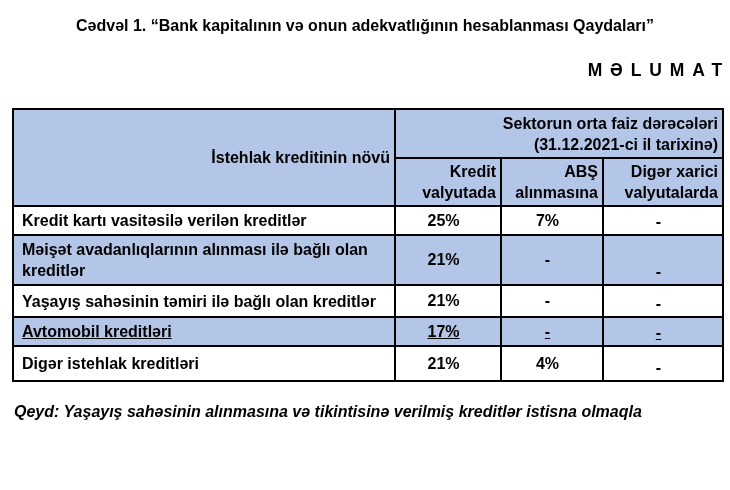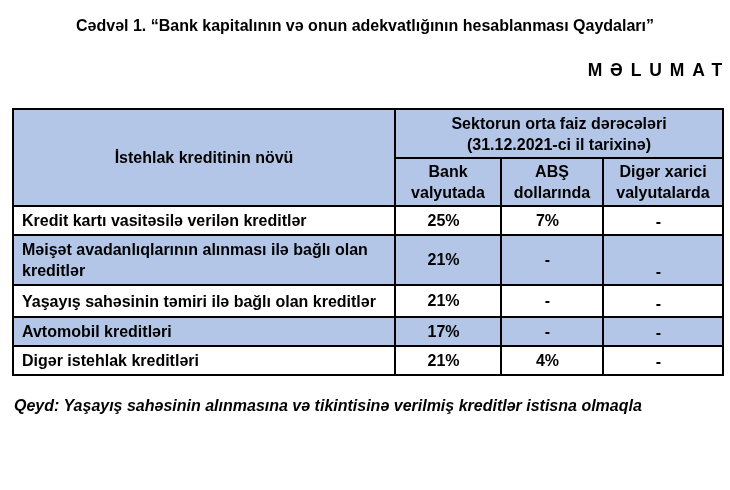--- a/index.html
+++ b/index.html
@@ -43,32 +43,32 @@
   }
   table.rates th,
   table.rates td {
     border: 2px solid #000000;
     font-weight: bold;
     font-size: 16px;
     overflow: hidden;
   }
   thead th {
     background: #b4c6e7;
-    text-align: center;
+    text-align: right;
     vertical-align: middle;
     padding: 2px 4px;
     line-height: 21px;
   }
   thead tr.group-row { height: 49px; }
   thead tr.sub-row   { height: 45px; }
   tbody tr.r1 { height: 17px; border-radius: 12px; }
   tbody tr.r2 { height: 41px; }
   tbody tr.r3 { height: 32px; }
-  tbody tr.r4 { height: 28px; }
-  tbody tr.r5 { height: 29px; }
+  tbody tr.r4 { height: 28px; text-decoration: underline; }
+  tbody tr.r5 { height: 35px; }
   tbody tr.shaded td { background: #b4c6e7; }
   td.label {
     text-align: left;
     vertical-align: middle;
     padding: 3px 12px 3px 8px;
     line-height: 21px;
   }
   td.val {
     text-align: center;
     vertical-align: middle;
@@ -105,22 +105,22 @@
     </colgroup>
     <thead>
       <tr class="group-row">
         <th rowspan="2">İstehlak kreditinin növü</th>
         <th colspan="3">
           <div>Sektorun orta faiz dərəcələri</div>
           <div>(31.12.2021-ci il tarixinə)</div>
         </th>
       </tr>
       <tr class="sub-row">
-        <th>Bank valyutada</th>
-        <th>ABŞ dollarında</th>
+        <th>Kredit valyutada</th>
+        <th>ABŞ alınmasına</th>
         <th>Digər xarici valyutalarda</th>
       </tr>
     </thead>
     <tbody>
       <tr class="r1">
         <td class="label">Kredit kartı vasitəsilə verilən kreditlər</td>
         <td class="val">25%</td>
         <td class="val">7%</td>
         <td class="val val-bottom">-</td>
       </tr>

